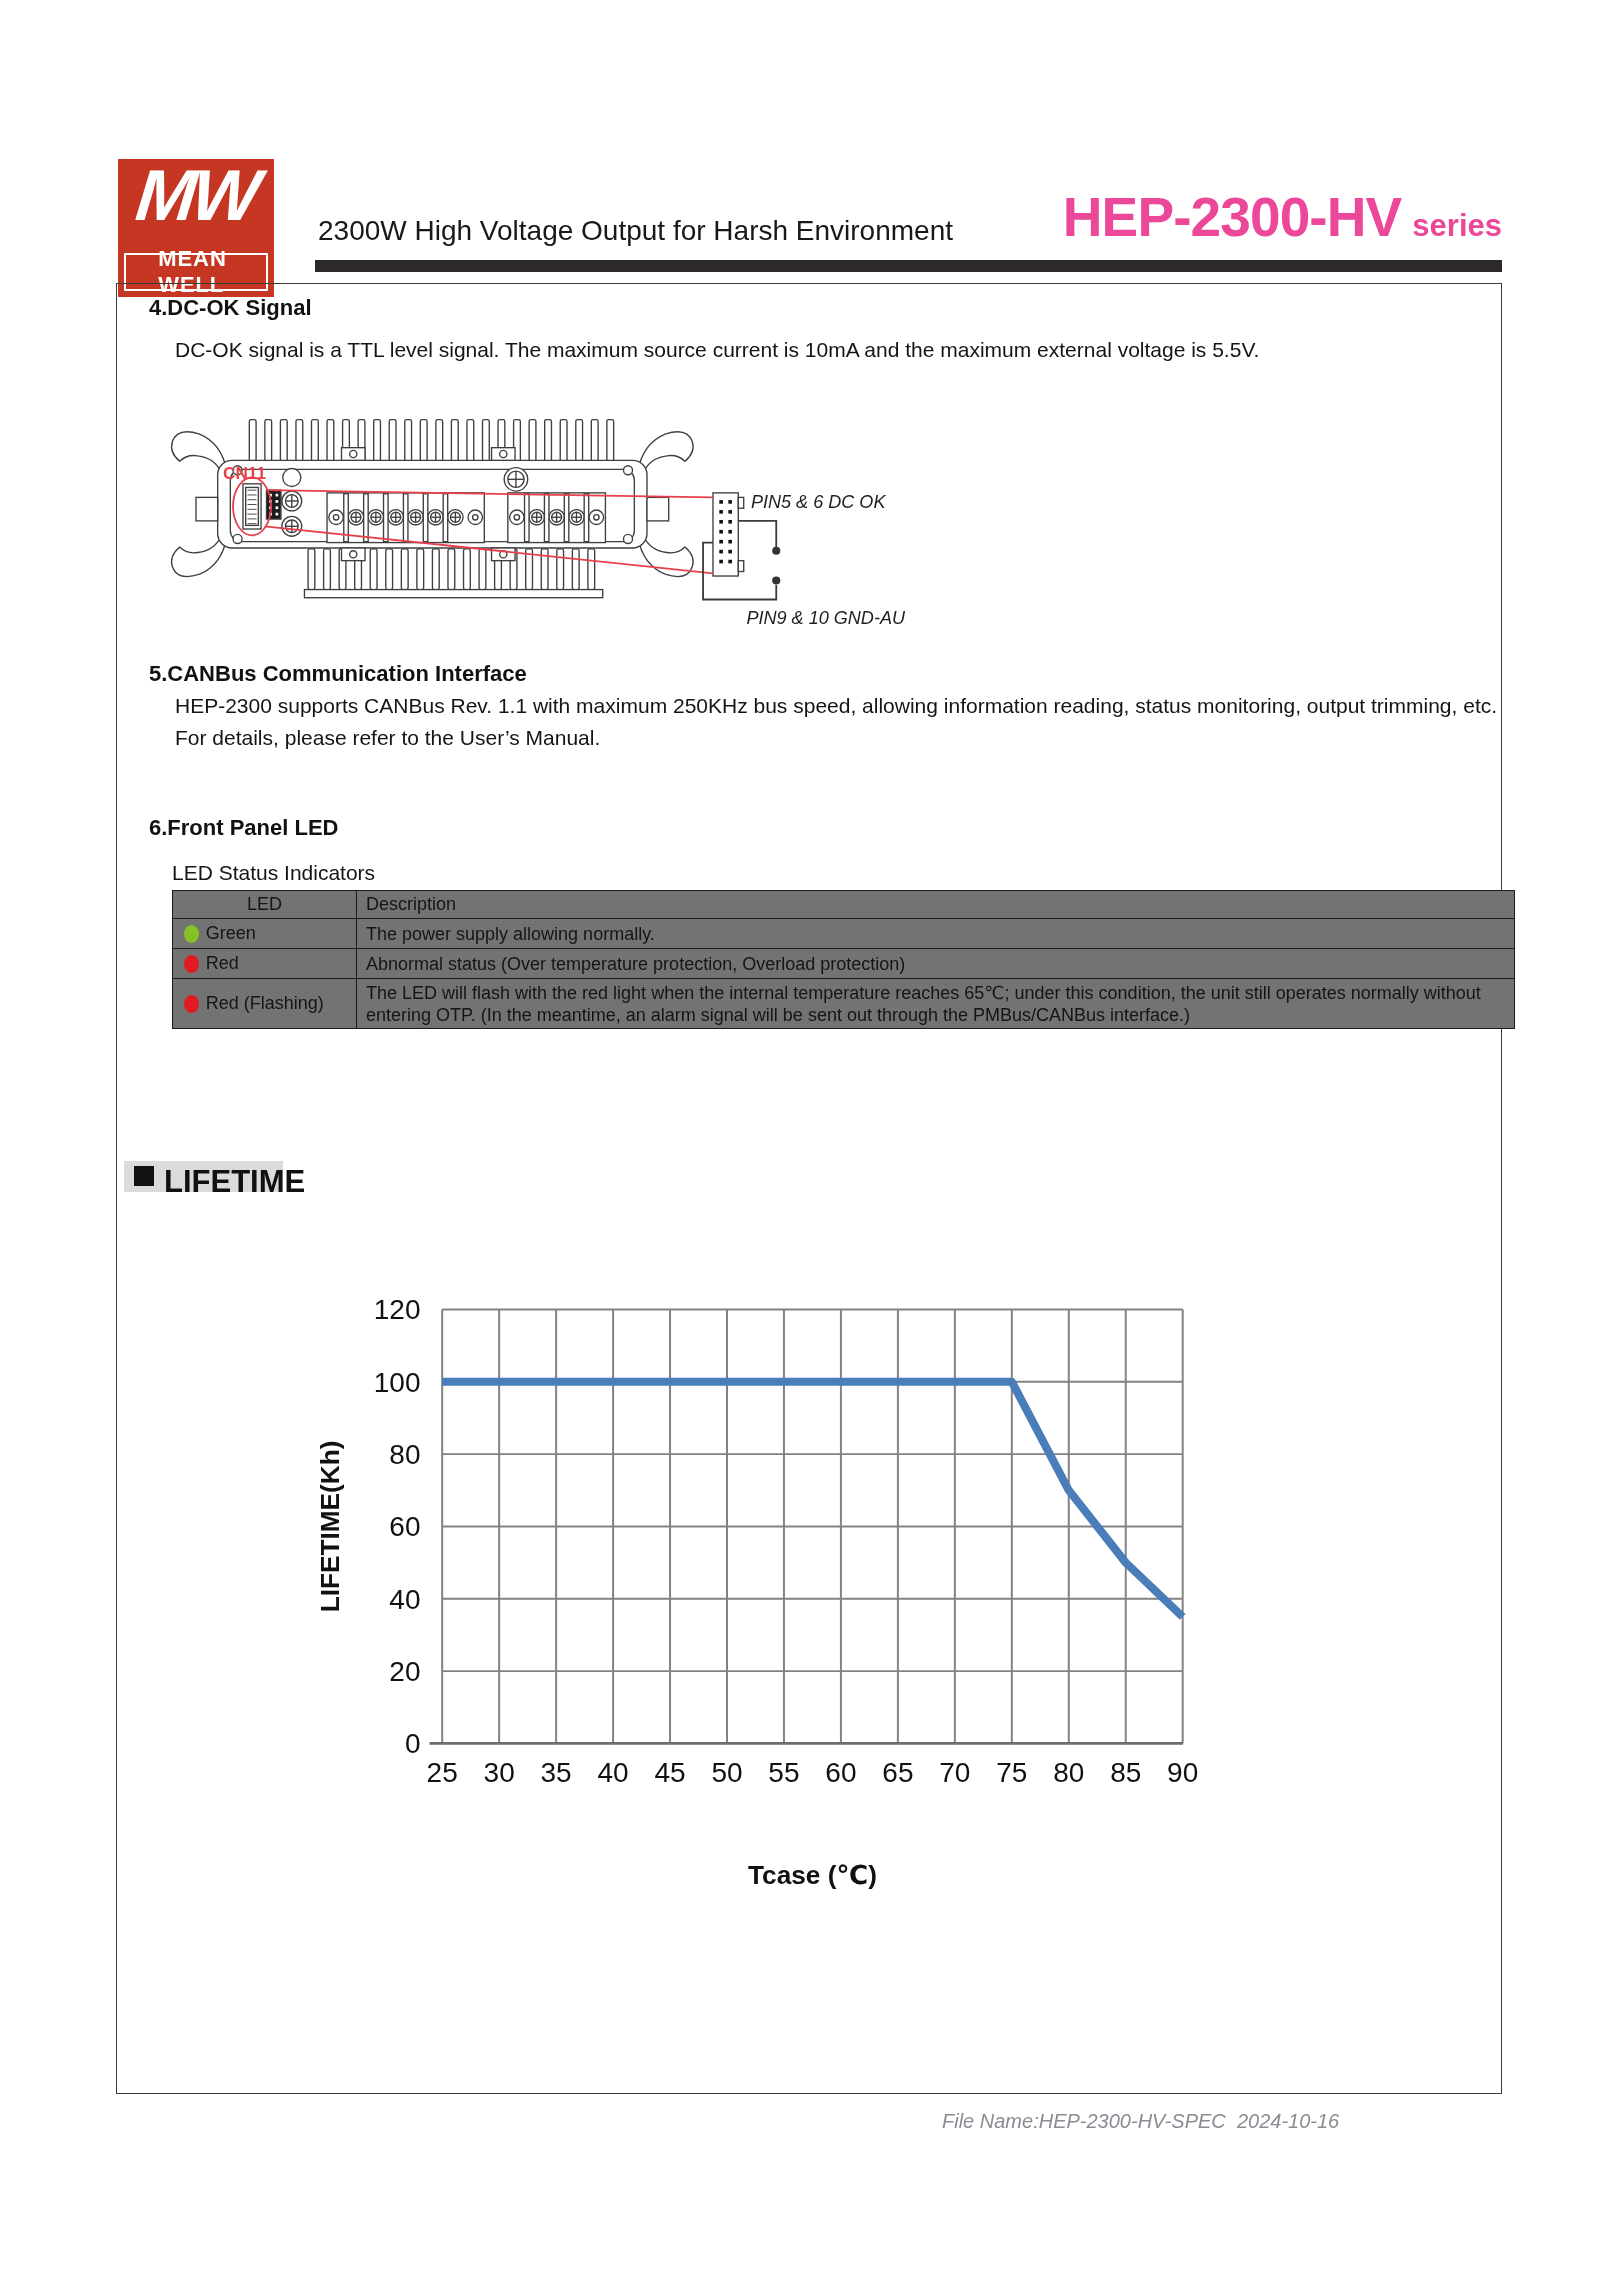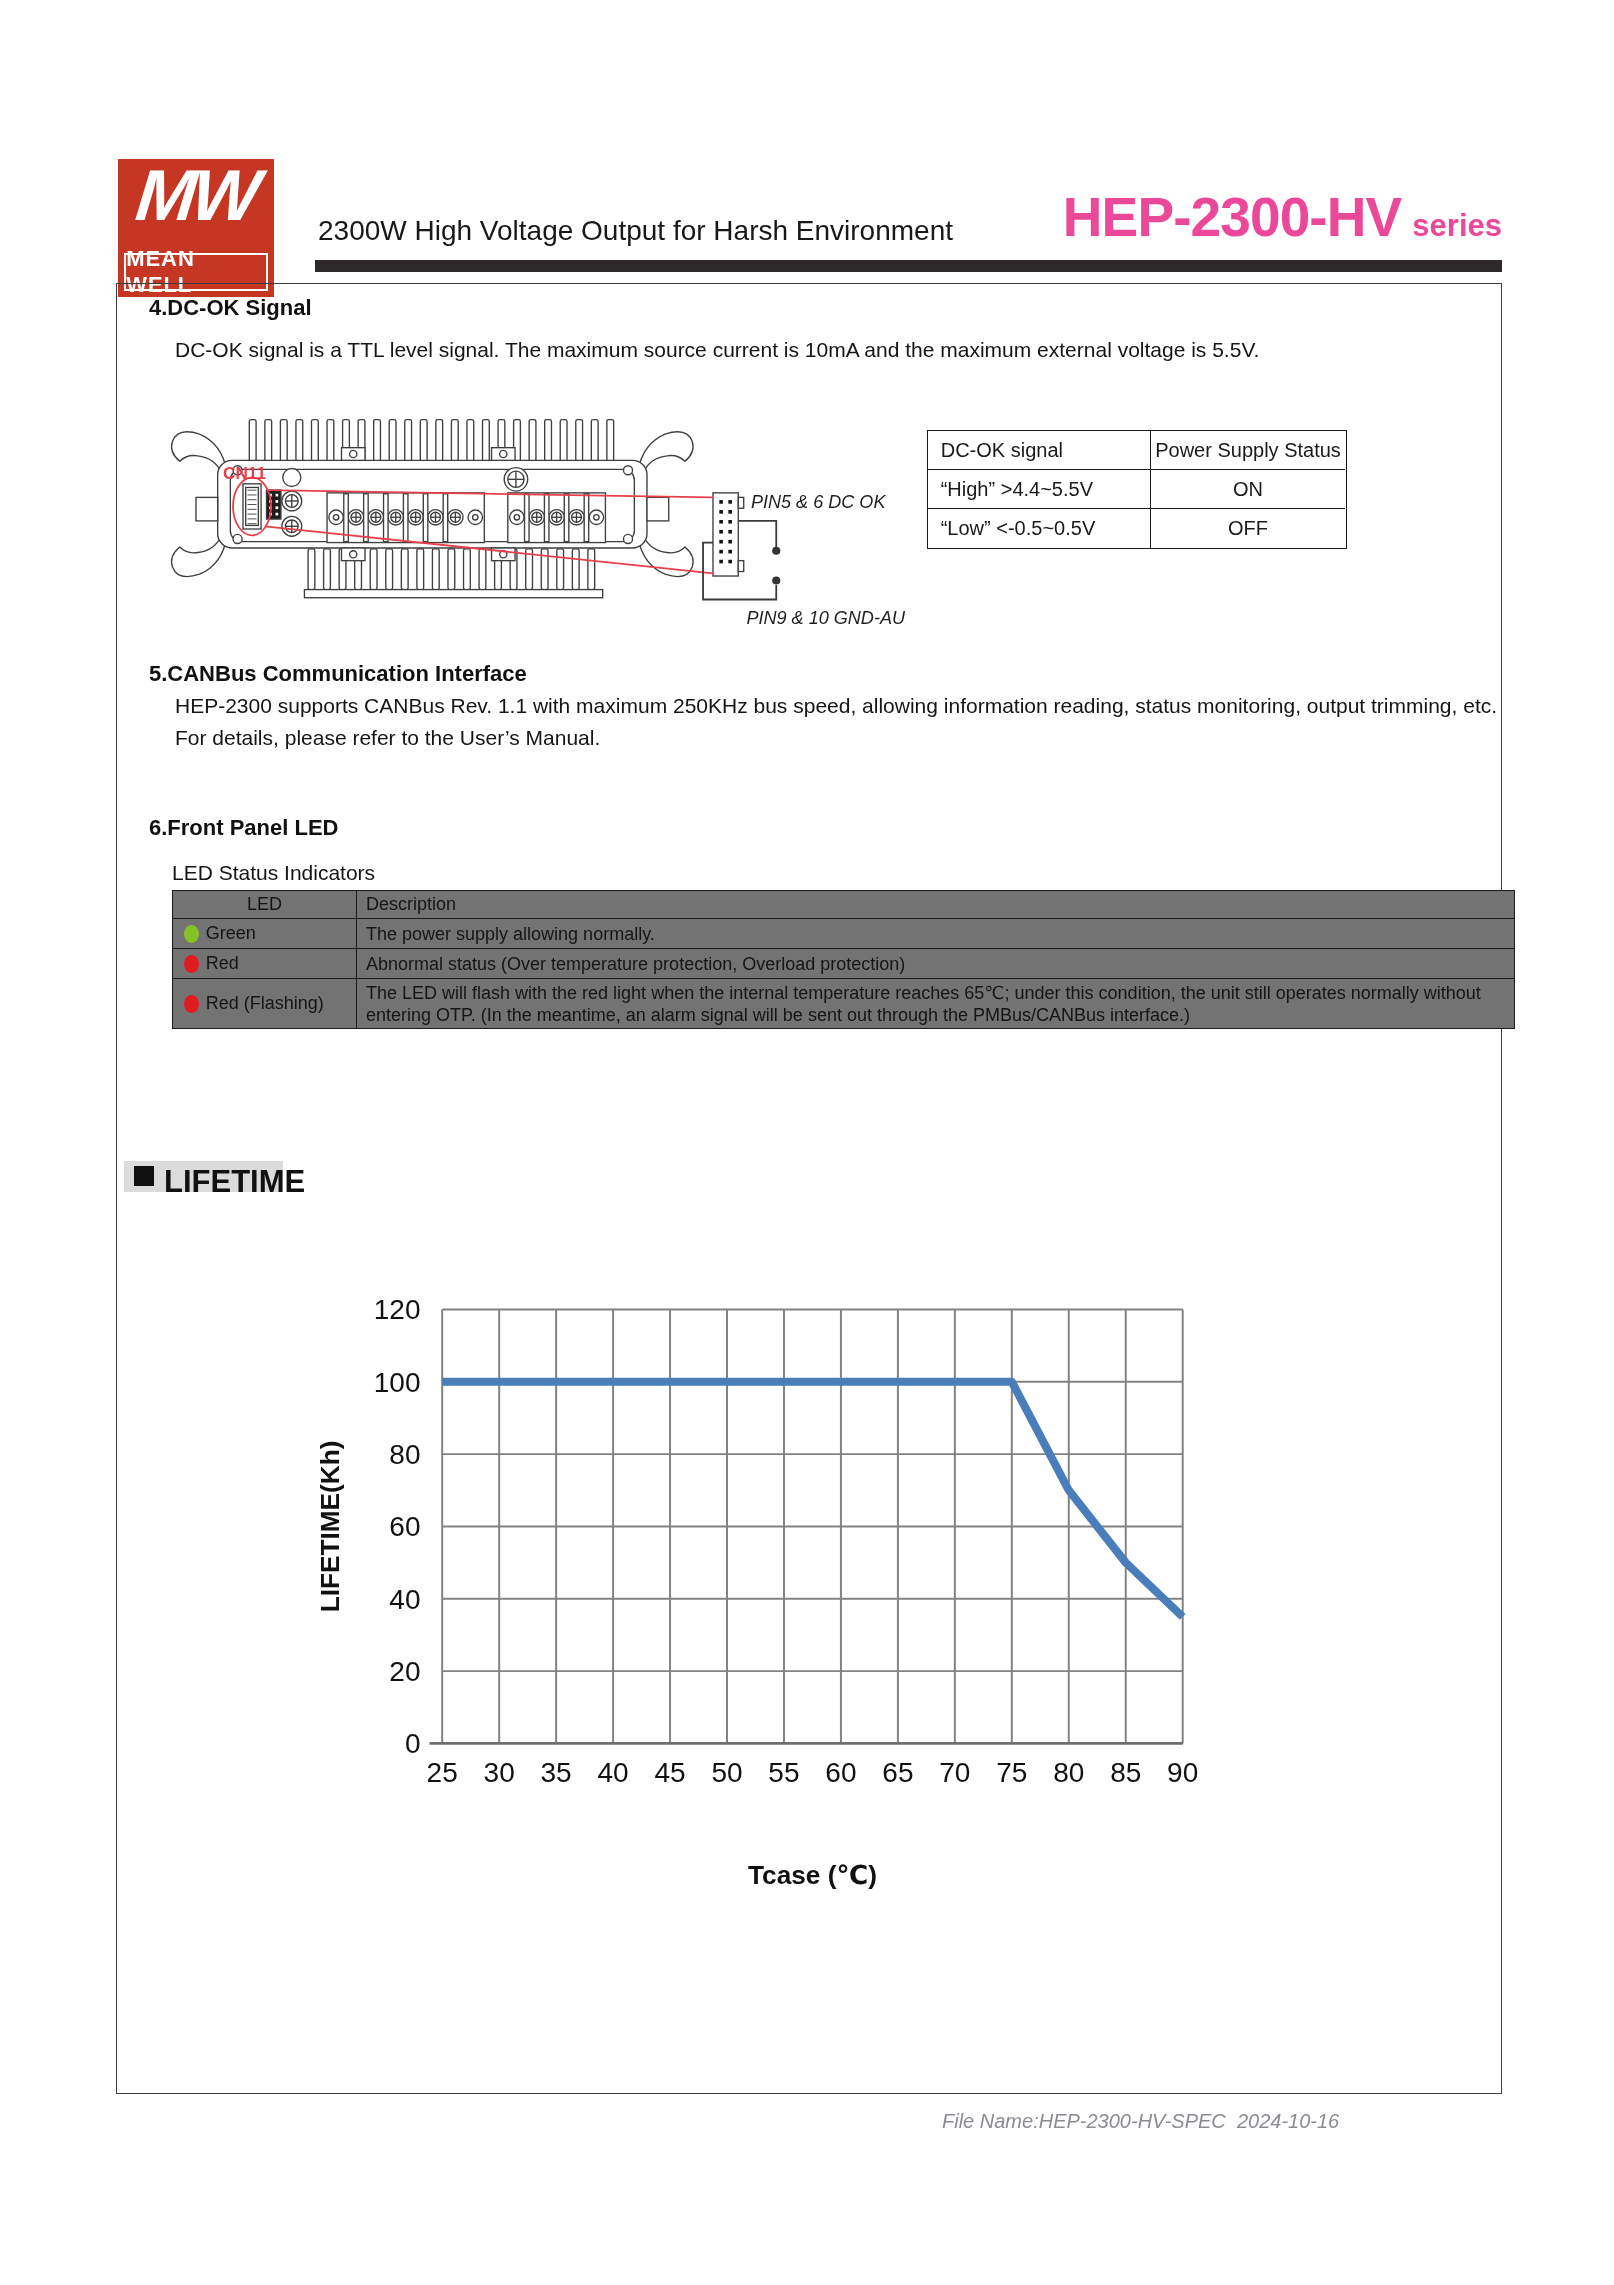--- a/index.html
+++ b/index.html
@@ -7,21 +7,21 @@
         font-family:"Liberation Sans","DejaVu Sans",sans-serif;color:#1a1a1a;}
   .abs{position:absolute;}
 
   
   .logo{left:118px;top:159px;width:156px;height:138px;background:#C53623;}
   .logo-mw{position:absolute;left:0;right:0;top:-5.4px;text-align:center;
            font-style:italic;font-weight:bold;font-size:72px;color:#fff;
            letter-spacing:-4.5px;transform:skewX(-6deg);}
   .logo-band{position:absolute;left:6.3px;right:6.3px;bottom:6.3px;height:34px;border:2.7px solid #fff;
              display:flex;align-items:center;justify-content:center;
-             font-size:22px;font-weight:bold;color:#fff;letter-spacing:0.9px;}
+             font-size:22px;font-weight:bold;color:#fff;letter-spacing:0.9px;padding-left:32px;}
   .subtitle{left:318px;top:215px;font-size:28px;color:#181818;}
   .title-wrap{left:986px;top:185px;width:516px;display:flex;align-items:baseline;
               justify-content:flex-end;gap:11px;white-space:nowrap;color:#ec4899;}
   .title-main{font-size:55px;font-weight:bold;letter-spacing:-0.9px;}
   .title-series{font-size:31px;font-weight:bold;}
   .header-bar{left:315px;top:260px;width:1187px;height:11.8px;background:#2D292A;}
 
   
   .content-frame{left:116px;top:283px;width:1384px;height:1809px;border:1.8px solid #3d3d3d;}
 
@@ -306,28 +306,20 @@
       <polyline points="646,126 688,126 688,155"></polyline>
       <polyline points="618,150 607,150 607,213 688,213 688,197"></polyline>
     </g>
     <circle cx="688" cy="159" r="4.5" fill="#333"></circle>
     <circle cx="688" cy="192" r="4.5" fill="#333"></circle>
     <text x="76" y="80" class="cn11-label">CN11</text>
     <text x="660" y="112" class="diagram-label">PIN5 &amp; 6 DC OK</text>
     <text x="655" y="240" class="diagram-label">PIN9 &amp; 10 GND-AUX</text>
   </svg>
 
-  <div class="abs dcok-table">
-    <div>DC-OK signal</div>
-    <div>Power Supply Status</div>
-    <div>“High” &gt;4.4~5.5V</div>
-    <div>ON</div>
-    <div>“Low” &lt;-0.5~0.5V</div>
-    <div>OFF</div>
-  </div>
 
   <div class="abs h-sec" style="left:149px;top:661px;">5.CANBus Communication Interface</div>
   <div class="abs body-text" style="left:175px;top:690px;width:1339px;">HEP-2300 supports CANBus Rev. 1.1 with maximum 250KHz bus speed, allowing information reading, status monitoring, output trimming, etc. For details, please refer to the User’s Manual.</div>
 
   <div class="abs h-sec" style="left:149px;top:815px;">6.Front Panel LED</div>
   <div class="abs body-text" style="left:172px;top:857px;">LED Status Indicators</div>
 
   <div class="abs led-table">
     <div class="led-head-1">LED</div>
     <div>Description</div>

